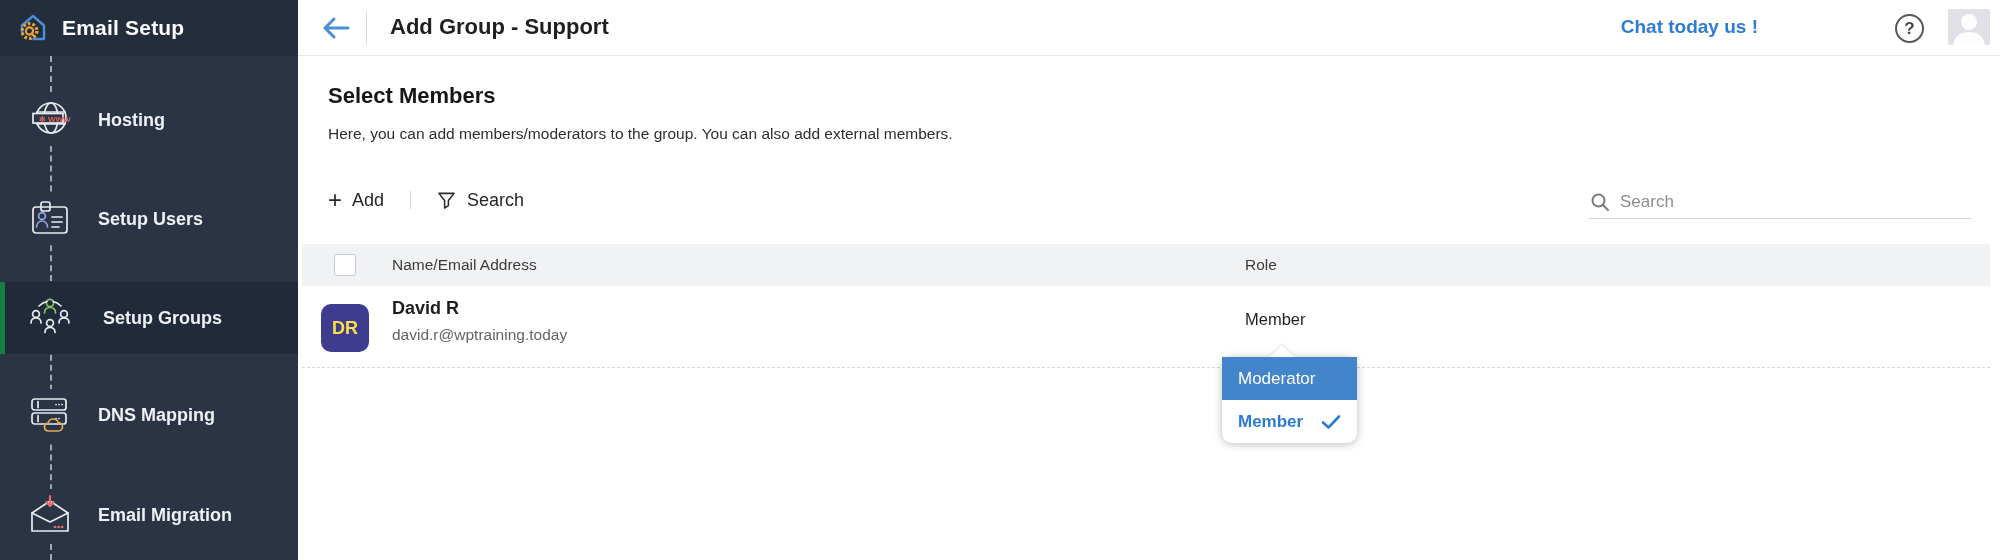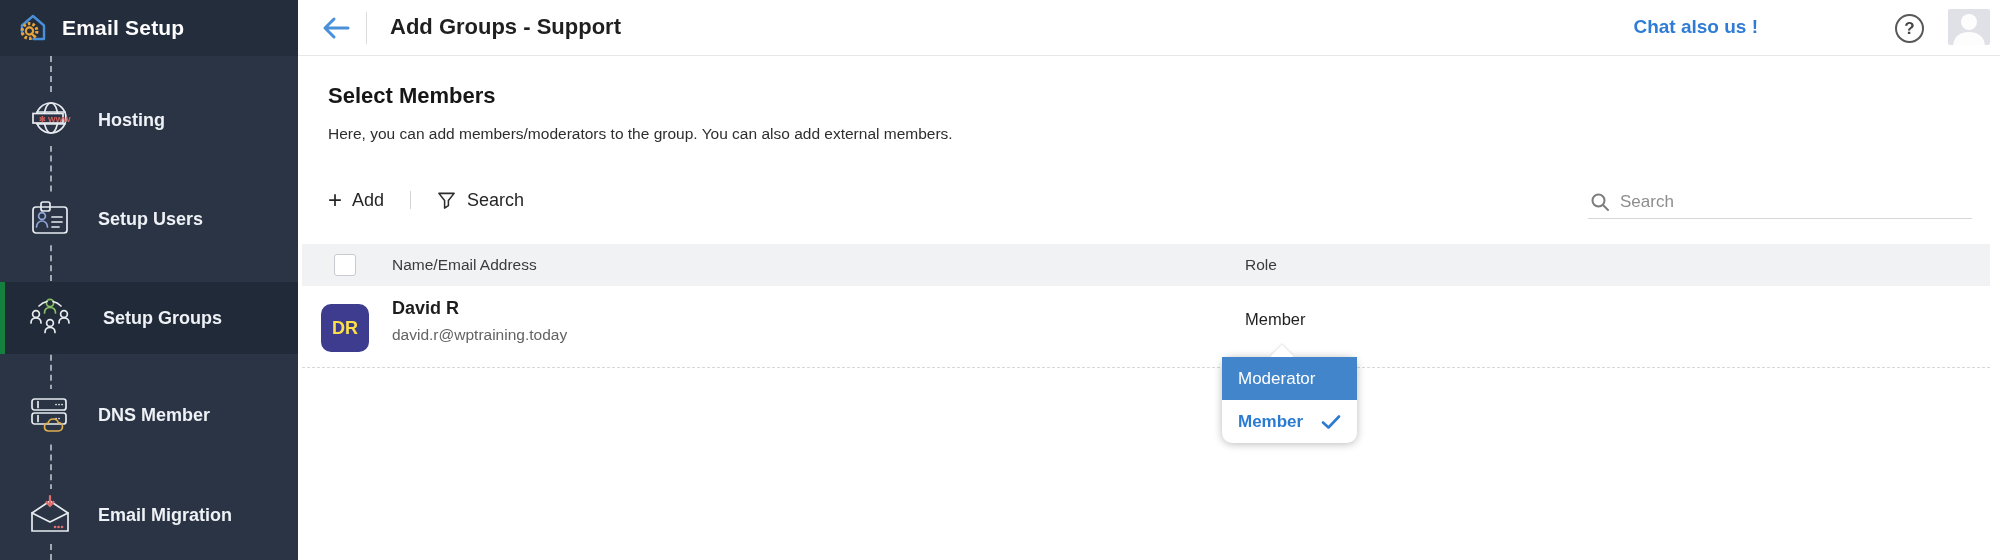--- a/index.html
+++ b/index.html
@@ -127,43 +127,43 @@
     <div class="side-item" style="top:379px;">
       <span class="icon-wrap">
         <svg width="48" height="48" viewBox="0 0 48 48">
           <rect class="sicon" x="6" y="8" width="34" height="11" rx="2.5"></rect>
           <rect class="sicon" x="6" y="22" width="34" height="11" rx="2.5"></rect>
           <path class="sicon" d="M12 10.5 V16.5 M12 24.5 V30.5"></path>
           <path class="sicon" d="M30 13.5 h.1 M33 13.5 h.1 M36 13.5 h.1 M30 27.5 h.1 M33 27.5 h.1" stroke-width="2.4"></path>
           <path class="sicon" d="M23 40 c-2.8 0-4.5-1.8-4.5-4 0-2.1 1.6-3.8 3.7-4 .5-2.4 2.6-4 5.1-4 2.4 0 4.4 1.5 5 3.7 2.2 0 4.2 1.7 4.2 4.1 0 2.3-1.8 4.2-4.3 4.2 Z" style="stroke:#dfaf4f"></path>
         </svg>
       </span>
-      <span class="label">DNS Member</span>
+      <span class="label">DNS Mapping</span>
     </div>
 
     <div class="side-item" style="top:479px;">
       <span class="icon-wrap">
         <svg width="48" height="48" viewBox="0 0 48 48">
           <path class="sicon" d="M6 22 L24 10 L42 22 V40 H6 Z"></path>
           <path class="sicon" d="M6 22 L24 31 L42 22"></path>
           <path d="M24 5 V14 M20.5 11 L24 15 L27.5 11" fill="none" stroke="#e06e6e" stroke-width="2.2" stroke-linecap="round" stroke-linejoin="round"></path>
           <path d="M29 36 h.1 M32.5 36 h.1 M36 36 h.1" stroke="#e06e6e" stroke-width="2.6" stroke-linecap="round"></path>
         </svg>
       </span>
       <span class="label">Email Migration</span>
     </div>
   </div>
 
   <div class="topbar">
     <svg class="back-btn" viewBox="0 0 32 30">
       <path d="M28 15 H6 M14 6 L5 15 L14 24" fill="none" stroke="#4a90d9" stroke-width="3" stroke-linecap="round" stroke-linejoin="round"></path>
     </svg>
     <div class="tb-divider"></div>
-    <div class="page-title">Add Groups - Support</div>
-    <div class="chat-link">Chat also us !</div>
+    <div class="page-title">Add Group - Support</div>
+    <div class="chat-link">Chat today us !</div>
     <div class="help-btn">?</div>
     <div class="avatar-box">
       <svg width="42" height="36" viewBox="0 0 42 36">
         <circle cx="21" cy="13" r="8" fill="#fdfdfd"></circle>
         <path d="M5 38 c0-10 7-15 16-15 s16 5 16 15 Z" fill="#fdfdfd"></path>
       </svg>
     </div>
   </div>
 
   <div class="content">

